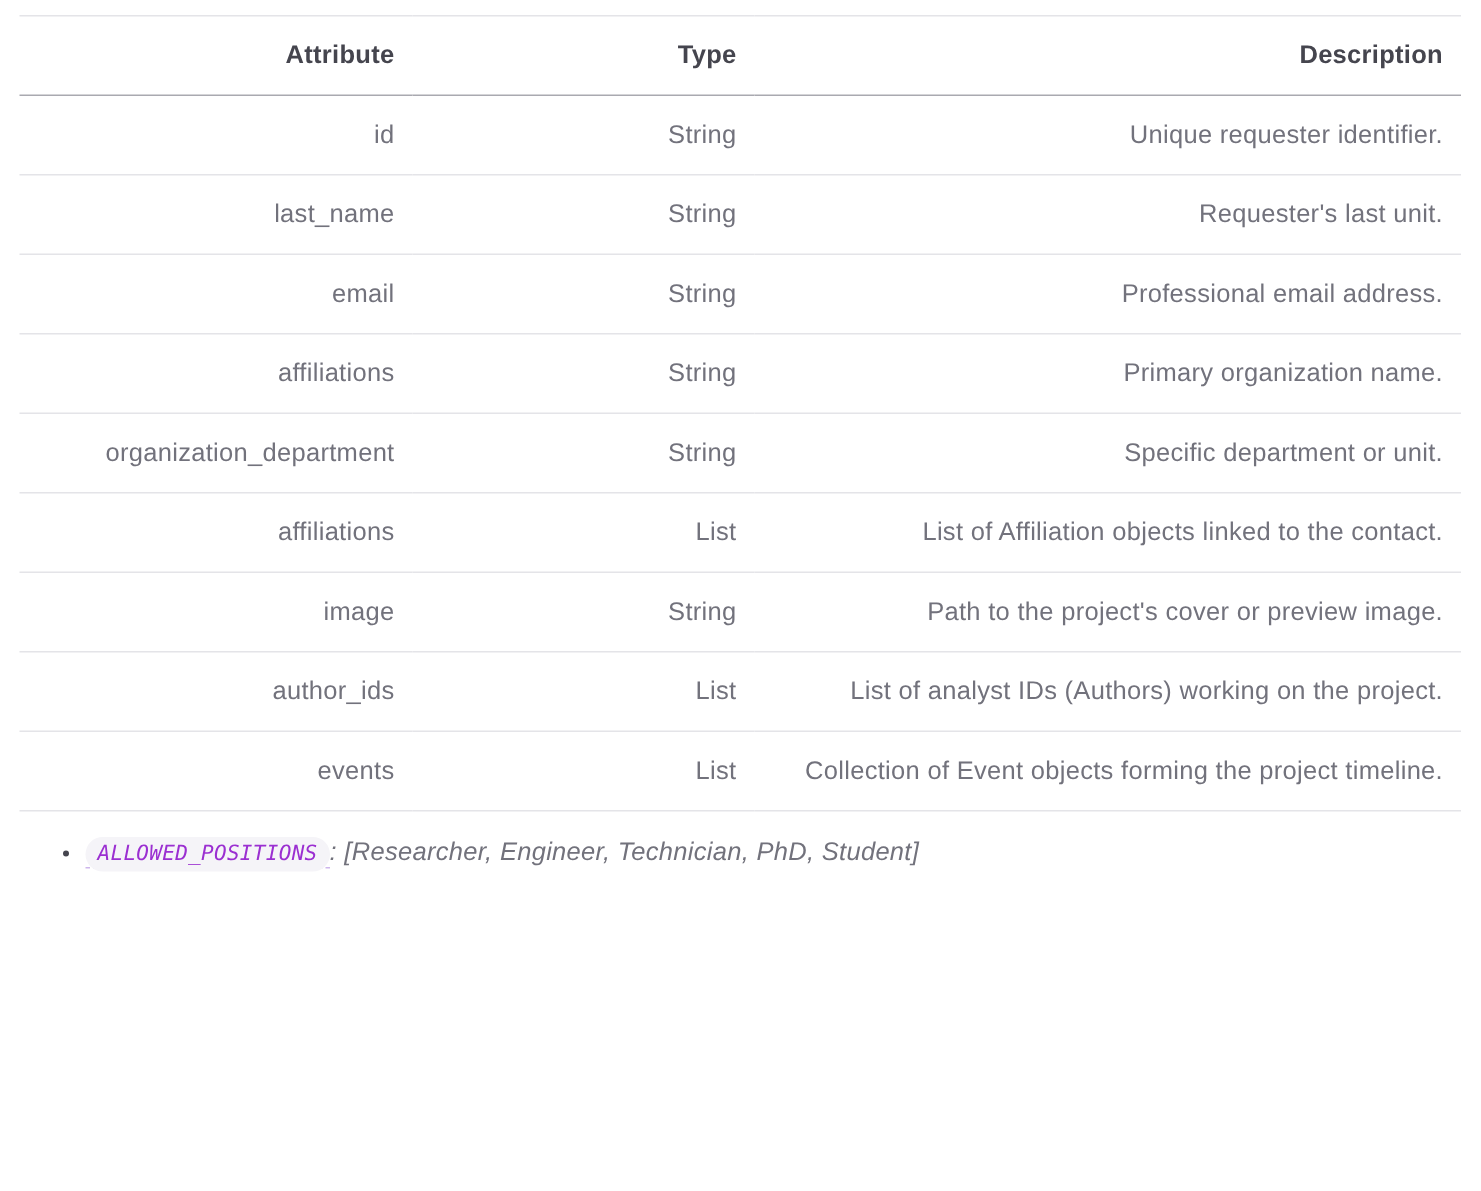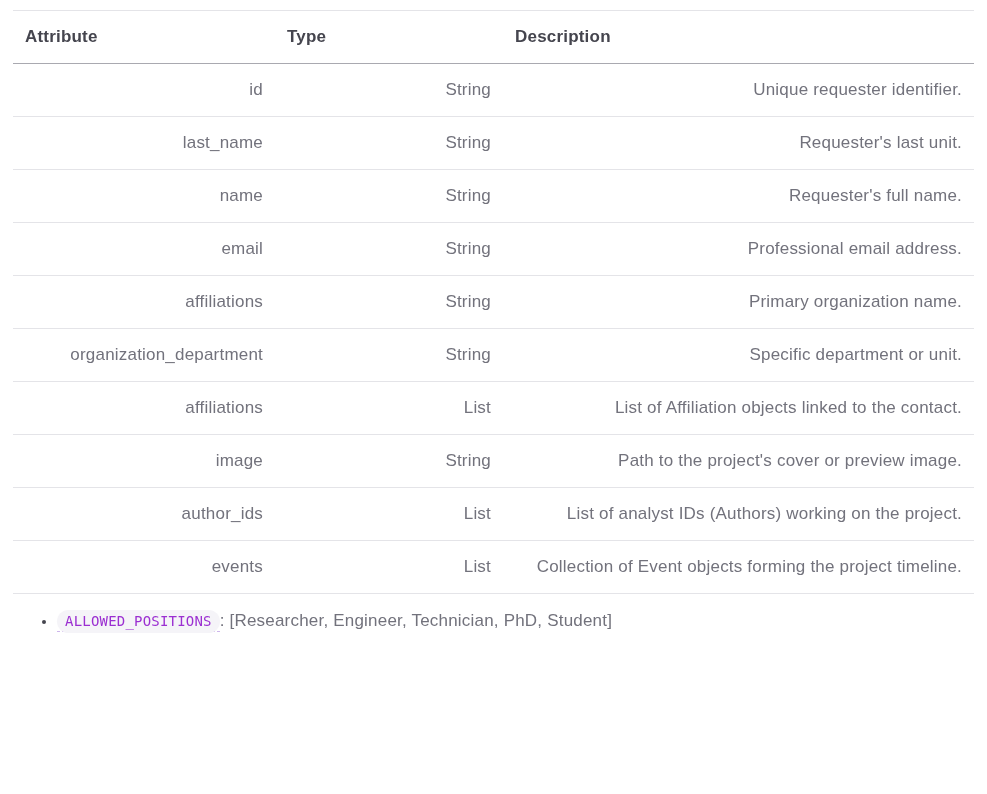--- a/index.html
+++ b/index.html
@@ -27,21 +27,21 @@
   .content { padding: 10px 13px 0 13px; }
 
   table.attr-table {
     width: 961px;
     border-collapse: collapse;
     border-top: 1px solid var(--border-light);
   }
   col.c1 { width: 262px; }
   col.c2 { width: 228px; }
   th {
-    text-align: left;
+    text-align: right;
     font-size: 17px;
     font-weight: bold;
     color: var(--heading);
     padding: 11px 12px;
     line-height: 30px;
     border-bottom: 1px solid var(--border-dark);
     letter-spacing: 0.2px;
   }
   td {
     font-size: 17px;
@@ -62,20 +62,21 @@
     border-radius: 13px;
     white-space: nowrap;
   }
   .bracket { color: var(--bracket); }
   ul.notes {
     margin: 13px 0 0 0;
     padding-left: 44px;
     font-size: 17px;
     color: var(--body);
     letter-spacing: 0.2px;
+    font-style: italic;
   }
   ul.notes li { line-height: 28px; }
   ul.notes li::marker { color: var(--heading); font-size: 13px; }
   a.code-link {
     text-decoration: none;
     border-bottom: 1px dashed var(--dash);
     padding-bottom: 1px;
   }
 </style>
 </head>
@@ -99,25 +100,20 @@
     <tbody>
       <tr>
         <td>id</td>
         <td>String</td>
         <td>Unique requester identifier.</td>
       </tr>
       <tr>
         <td>last_name</td>
         <td>String</td>
         <td>Requester's last unit.</td>
-      </tr>
-      <tr>
-        <td>name</td>
-        <td>String</td>
-        <td>Requester's full name.</td>
       </tr>
       <tr>
         <td>email</td>
         <td>String</td>
         <td>Professional email address.</td>
       </tr>
       <tr>
         <td>affiliations</td>
         <td>String</td>
         <td>Primary organization name.</td>

